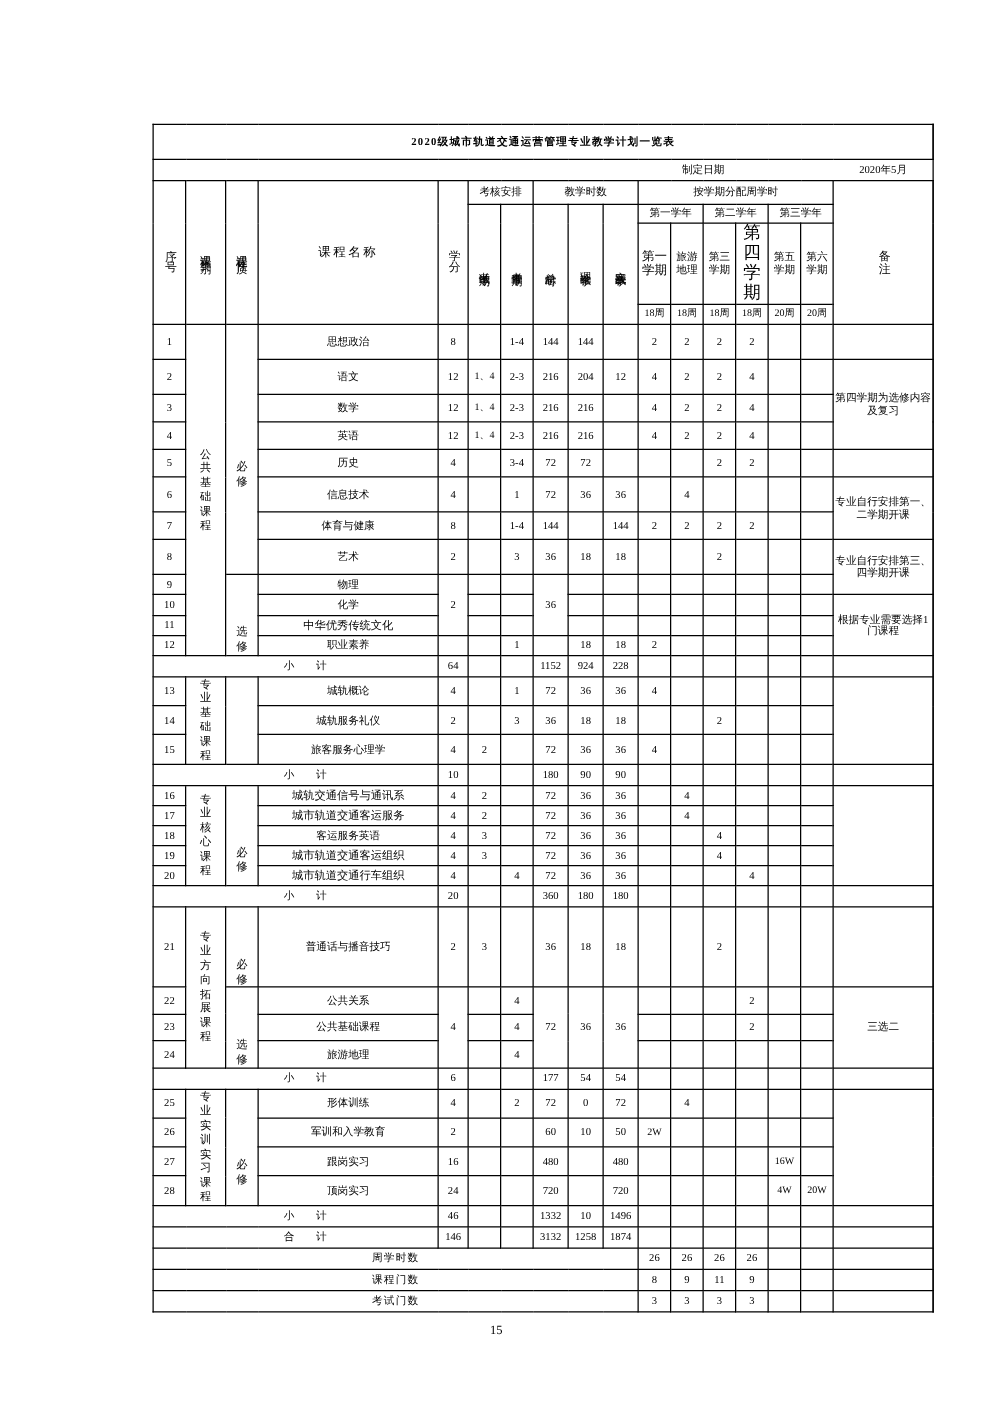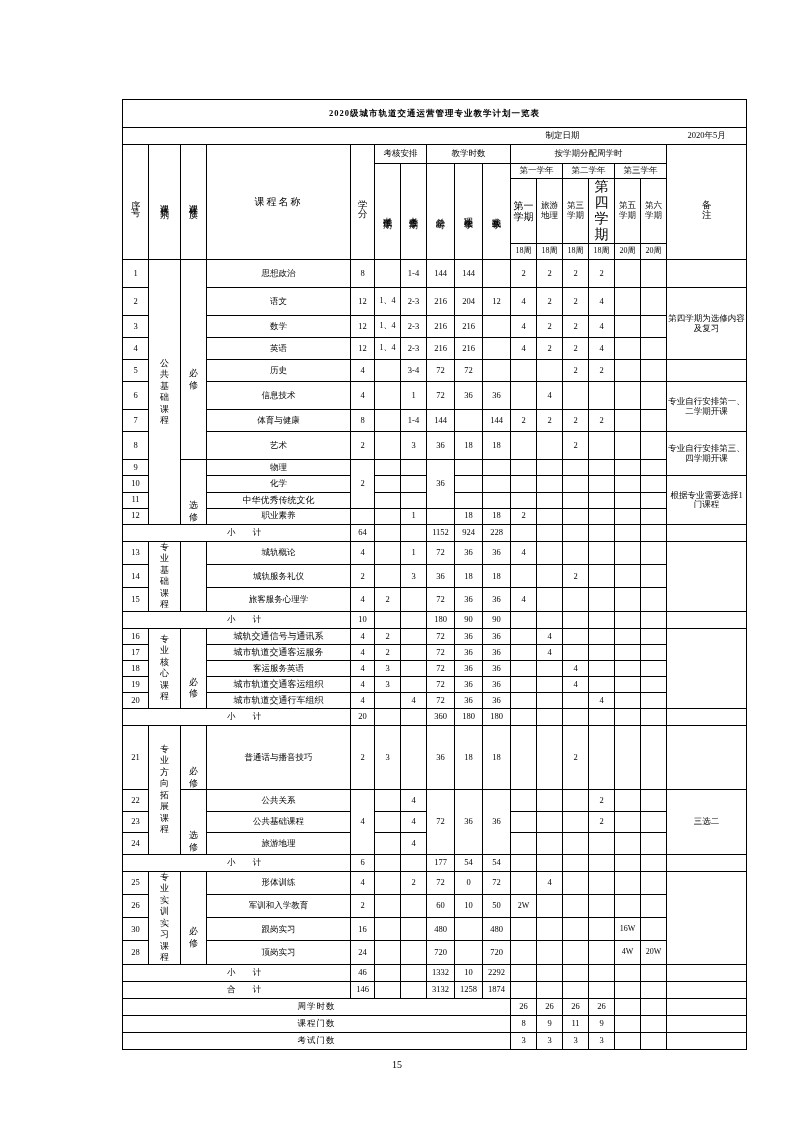--- a/index.html
+++ b/index.html
@@ -657,21 +657,21 @@
       <td class="num">10</td>
       <td class="num">50</td>
       <td class="num" style="font-size:8px">2W</td>
       <td class="num"></td>
       <td class="num"></td>
       <td class="num"></td>
       <td class="num"></td>
       <td class="num"></td>
     </tr>
     <tr class="r-short">
-      <td class="num">30</td>
+      <td class="num">27</td>
       <td class="cname">跟岗实习</td>
       <td class="num">16</td>
       <td class="num"></td>
       <td class="num"></td>
       <td class="num">480</td>
       <td class="num"></td>
       <td class="num">480</td>
       <td class="num"></td>
       <td class="num"></td>
       <td class="num"></td>
@@ -696,21 +696,21 @@
       <td class="num" style="font-size:8px">20W</td>
     </tr>
 
     <tr class="r-sum">
       <td colspan="4" class="sub"><span class="g">小</span><span>计</span></td>
       <td class="num">46</td>
       <td></td>
             <td></td>
       <td class="num">1332</td>
       <td class="num">10</td>
-      <td class="num">2292</td>
+      <td class="num">1496</td>
       <td></td>
             <td></td>
             <td></td>
       <td></td>
             <td></td>
             <td></td>
       <td></td>
     </tr>
 
     <tr class="r-sum">

